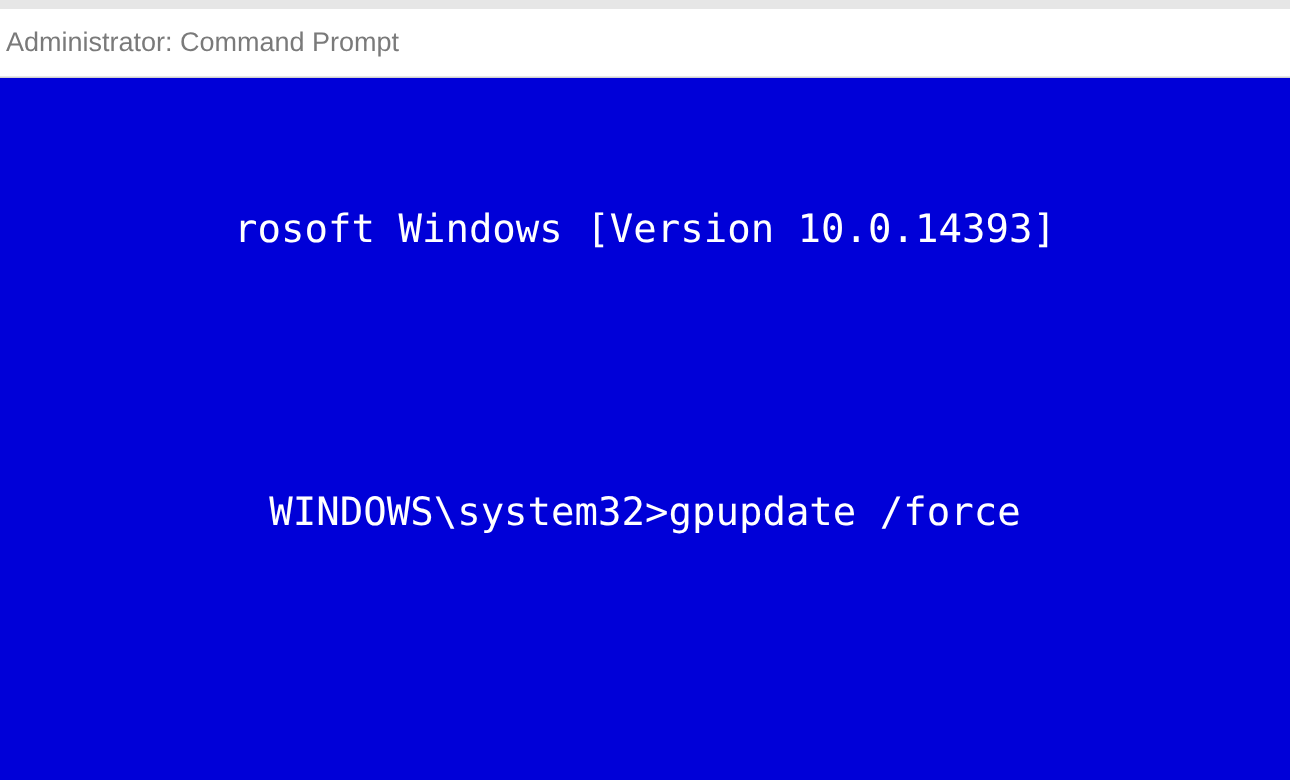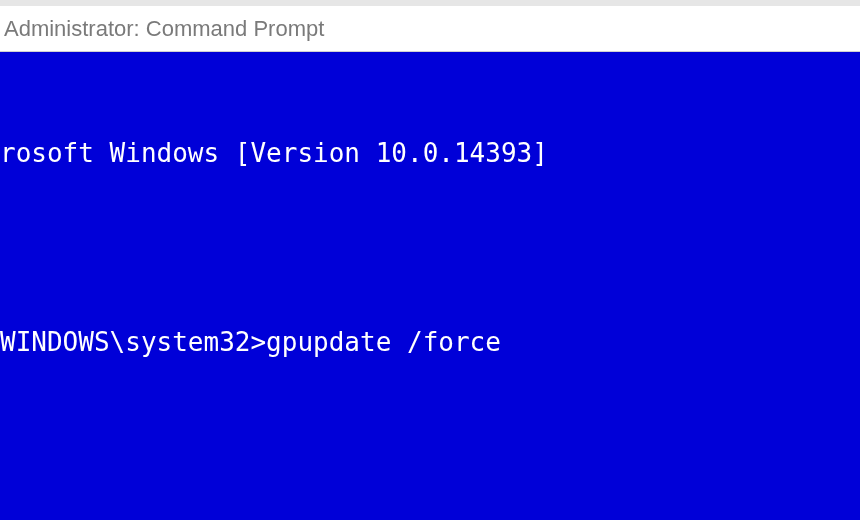--- a/index.html
+++ b/index.html
@@ -24,34 +24,35 @@
       height: 52px;
       background: #ffffff;
       border-top: 6px solid #e6e6e6;
       border-bottom: 1px solid #d0d0d0;
       display: flex;
       align-items: center;
       padding-left: 4px;
     }
     .titlebar-title {
       color: #7a7a7a;
-      font-size: 22px;
+      font-size: 18px;
       font-weight: 400;
     }
     .terminal {
       flex: 1;
       background: #0000d8;
       color: #ffffff;
       font-family: Consolas, "Lucida Console", monospace;
       font-size: 26px;
       line-height: 1.45;
       padding: 8px 0 0 0;
       white-space: pre;
       overflow: hidden;
       position: relative;
+      text-align: center;
     }
     .line {
       display: block;
     }
   </style>
 </head>
 <body>
 
 <div class="window">
   <div class="titlebar">

